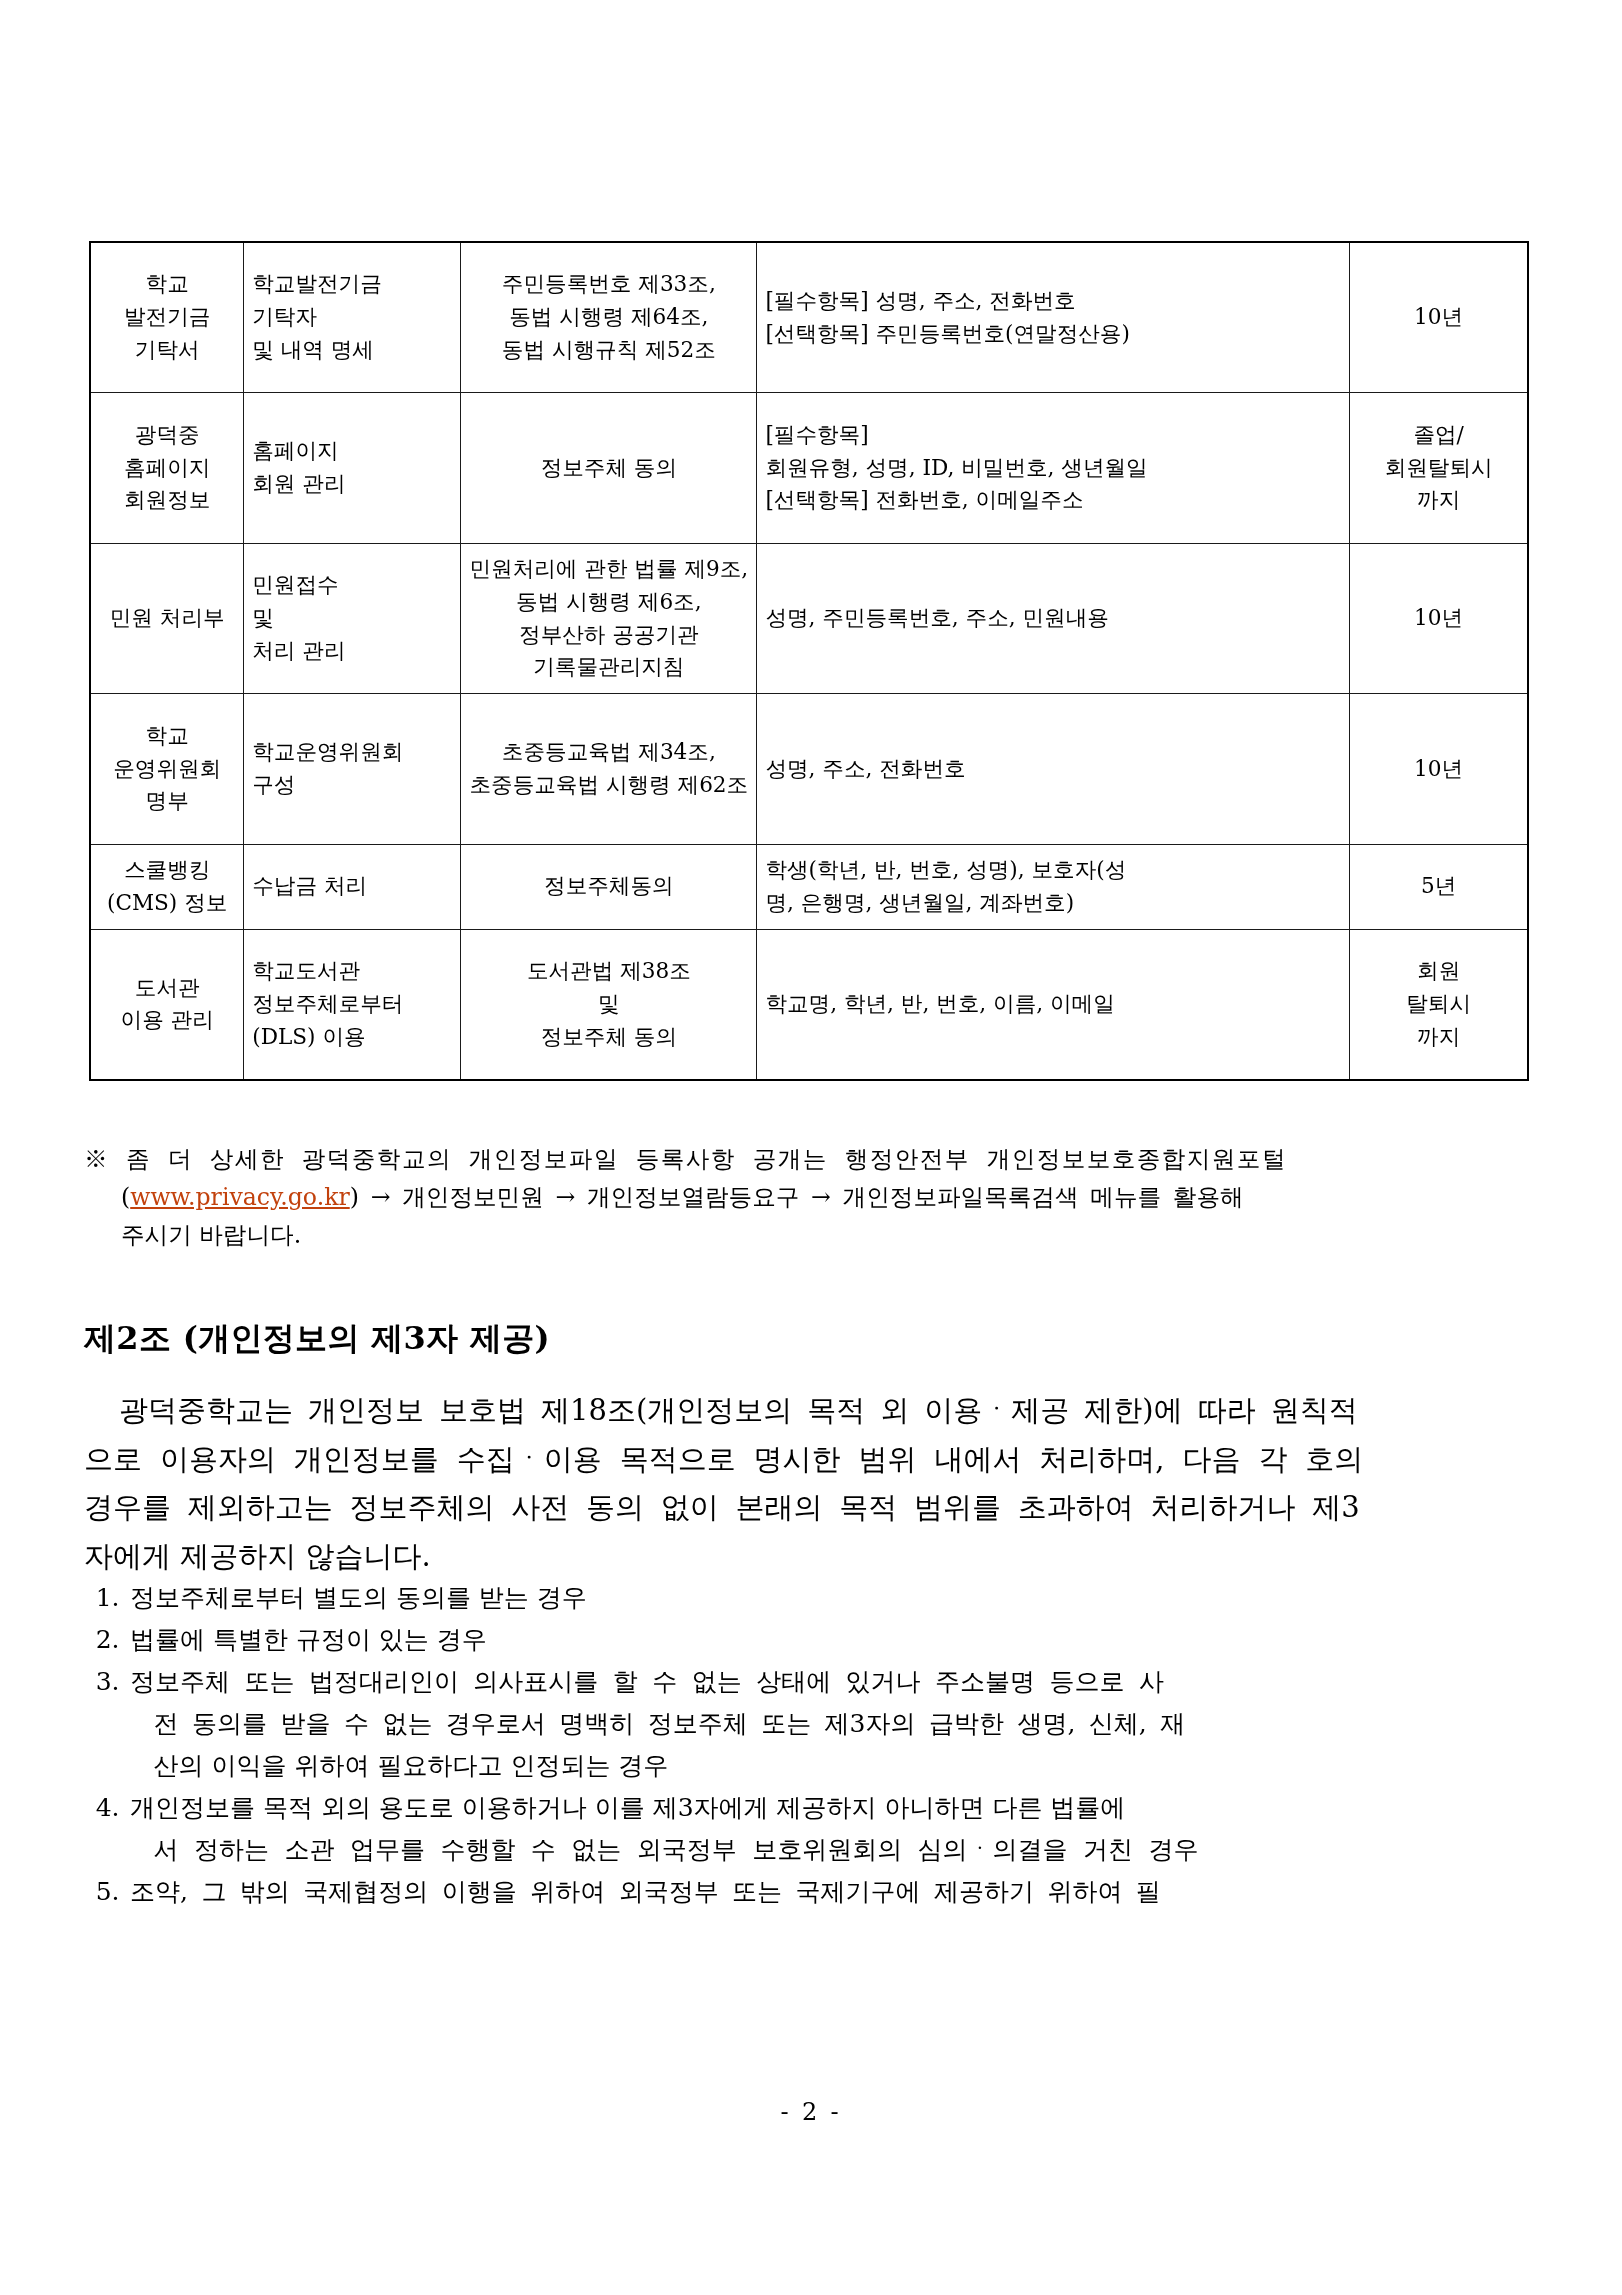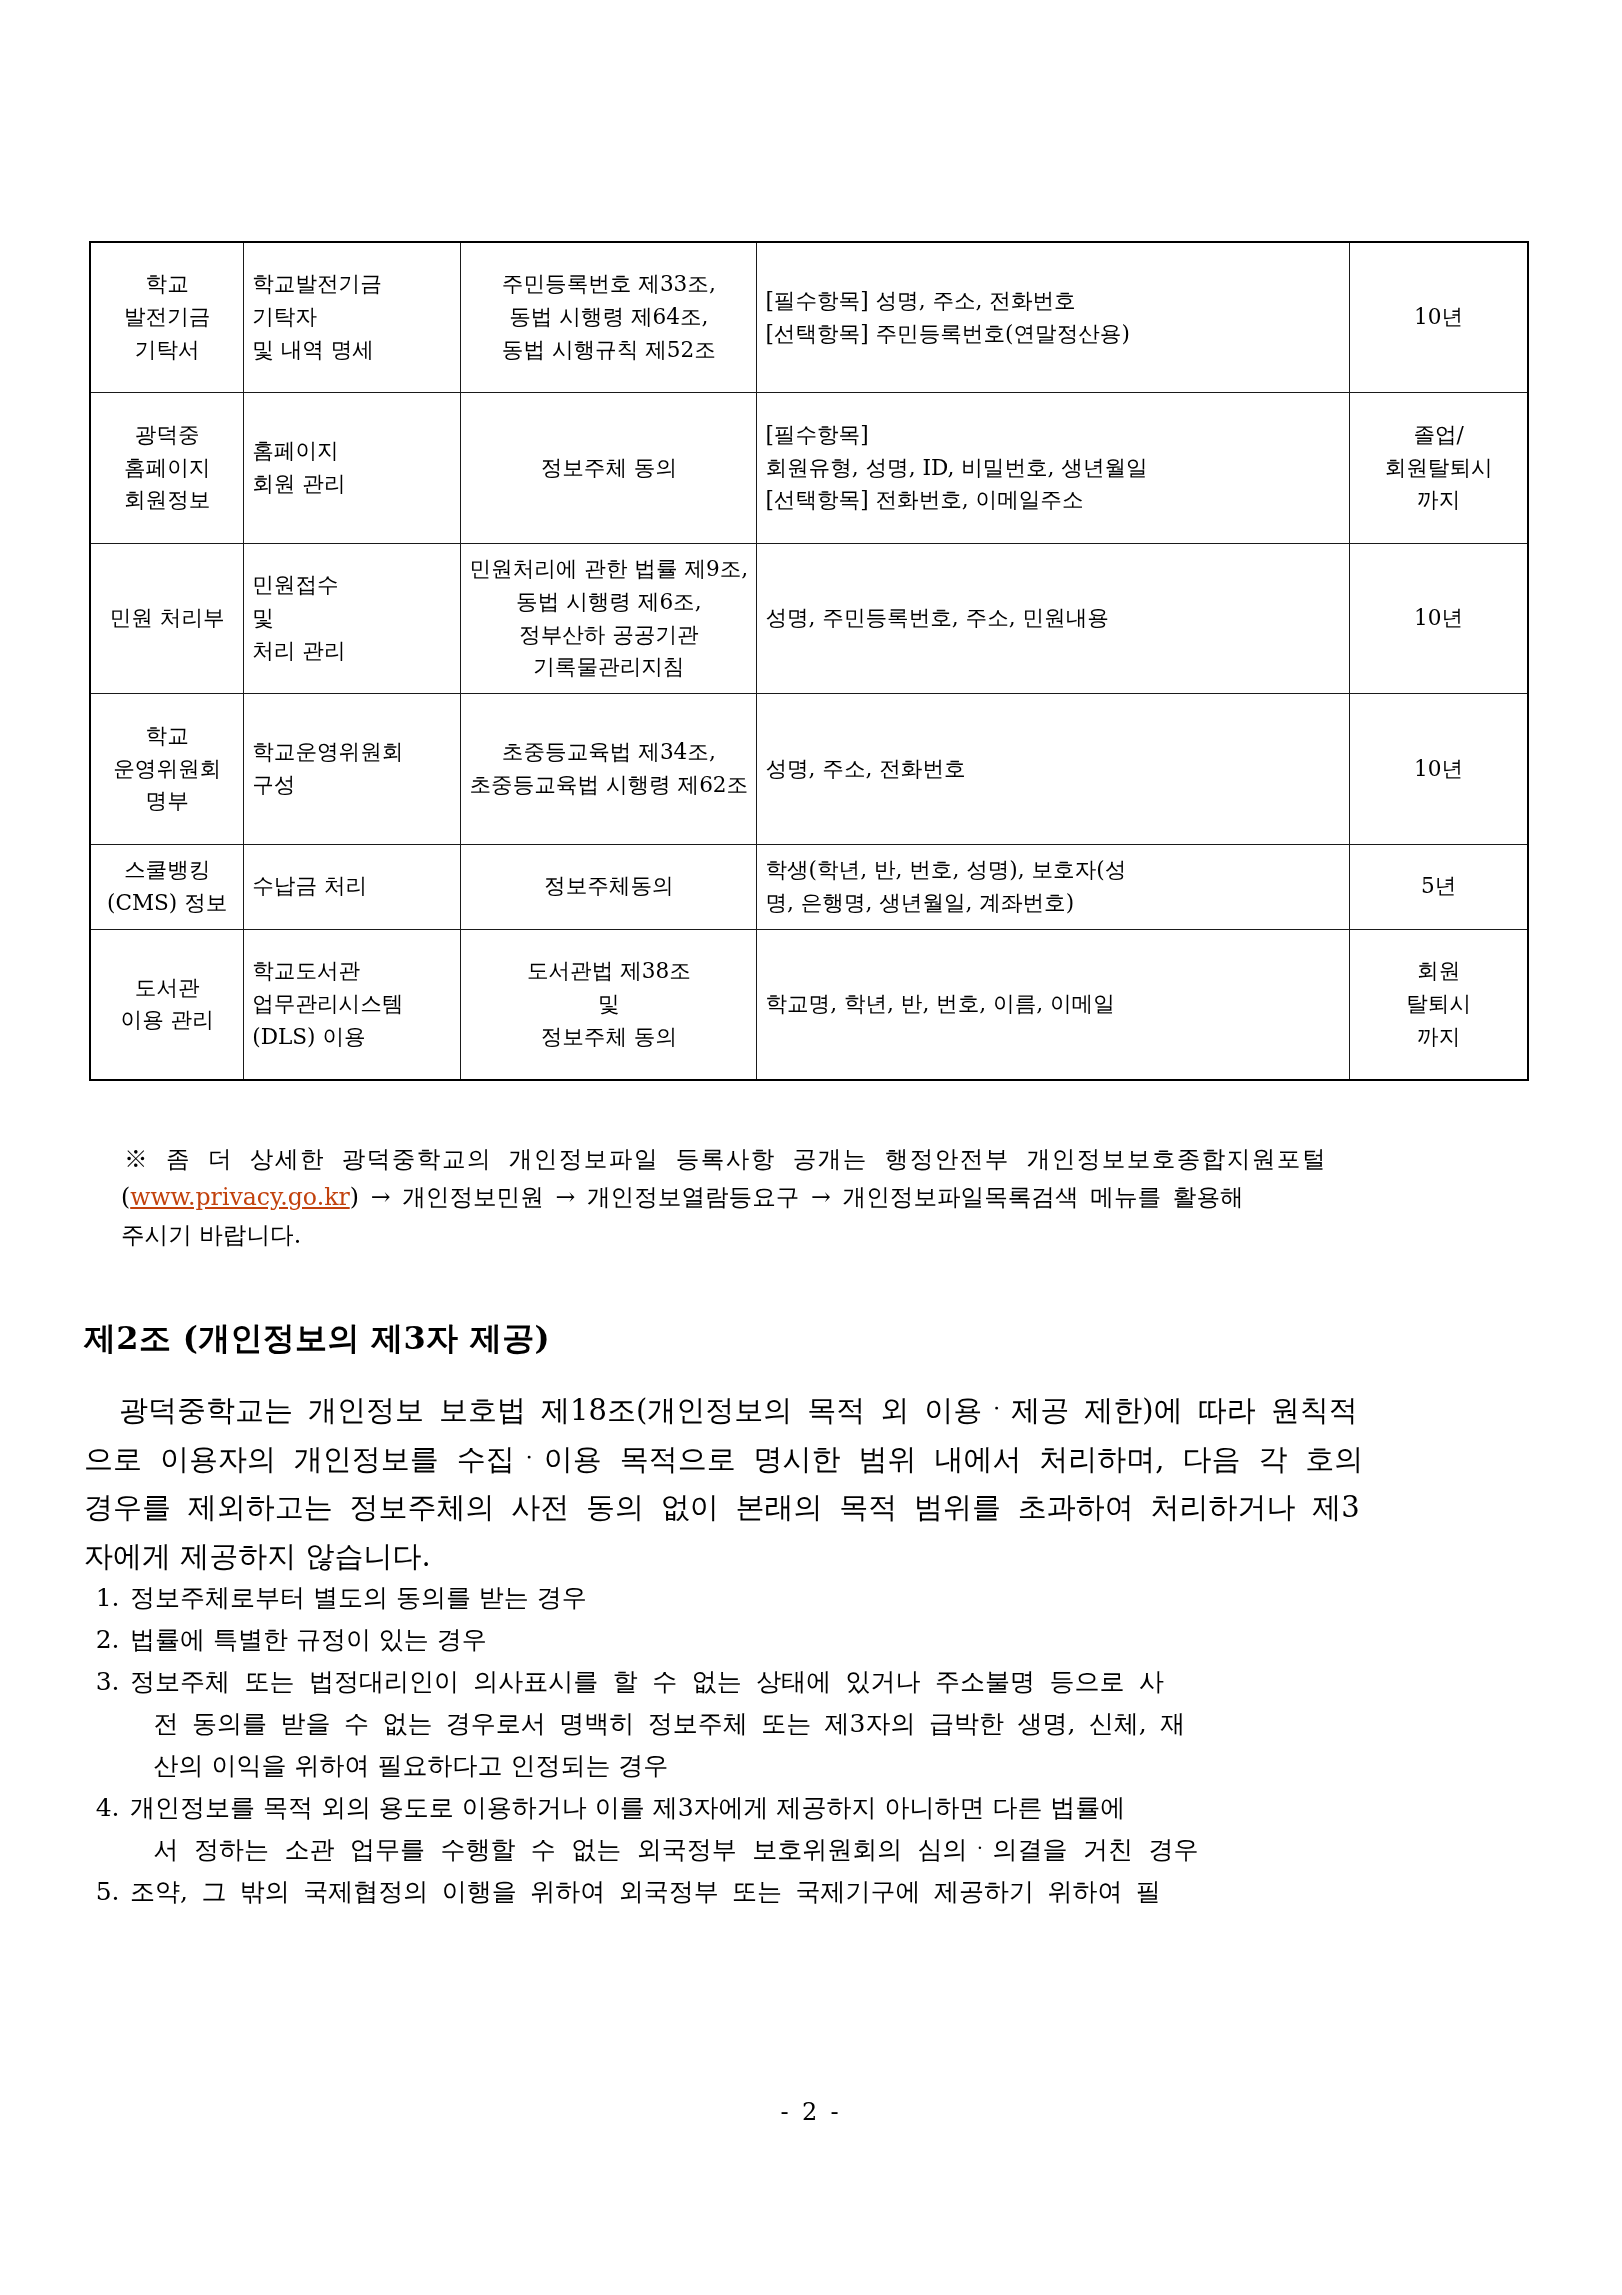--- a/index.html
+++ b/index.html
@@ -68,21 +68,21 @@
     left: 84px;
     top: 1140px;
     width: 1449px;
     font-size: 23.6px;
     line-height: 1.62;
   }
   .note-l1, .note-l2, .note-l3 { white-space: nowrap; }
   .note-l1 { text-align: justify; }
   .note-l2 { padding-left: 37px; }
   .note-l3 { padding-left: 37px; }
-  .spaced { letter-spacing: 0.06em; word-spacing: 0.34em; margin-left: 40px; }
+  .spaced { letter-spacing: 0.06em; word-spacing: 0.34em; }
   .spaced2 { word-spacing: 0.18em; }
   a.link {
     color: #c2410c;
     text-decoration: underline;
   }
 
   
   .sec-heading {
     position: absolute;
     left: 84px;
@@ -322,21 +322,21 @@
       <tr class="tall-row">
         <td class="c-name">
           <div class="cell-lines">
             <div>도서관</div>
             <div>이용 관리</div>
           </div>
         </td>
         <td class="c-purpose sm">
           <div class="cell-lines">
             <div>학교도서관</div>
-            <div>업무관리시스템</div>
+            <div>정보주체로부터</div>
             <div>(DLS) 이용</div>
           </div>
         </td>
         <td class="c-basis sm">
           <div class="cell-lines">
             <div>도서관법 제38조</div>
             <div>및</div>
             <div>정보주체 동의</div>
           </div>
         </td>

